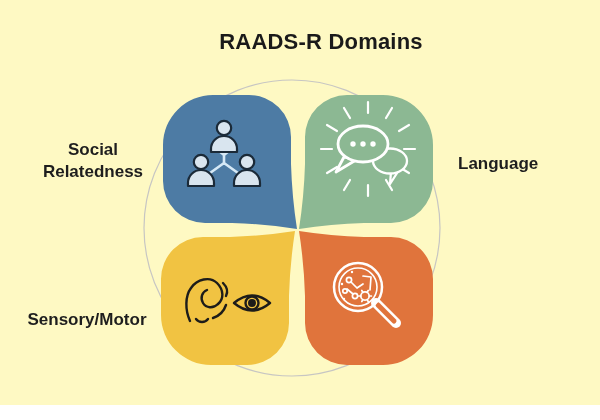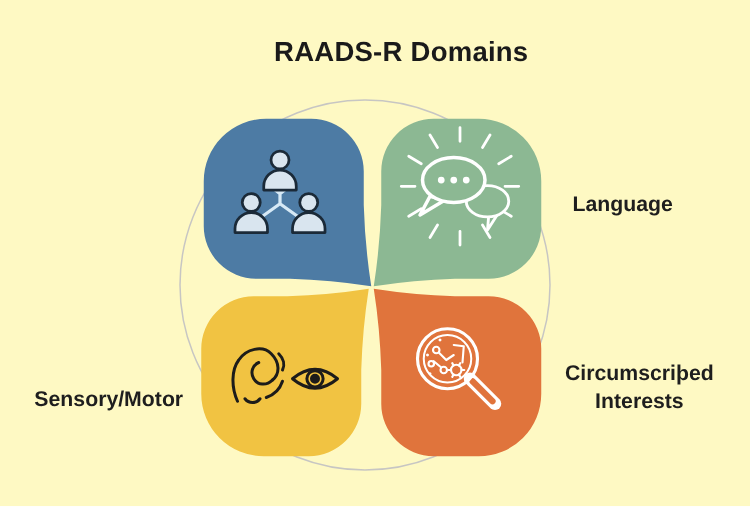--- a/index.html
+++ b/index.html
@@ -103,18 +103,18 @@
                  M360.8 296 L358.6 296 M362.9 292.4 L361.8 290.5 M367.1 292.4 L368.2 290.5"></path>
       </g>
       <g stroke="none" fill="#ffffff">
         <circle cx="342" cy="284" r="1.2"></circle>
         <circle cx="352" cy="272" r="1.2"></circle>
         <circle cx="344" cy="299" r="1.2"></circle>
       </g>
     </g>
   </svg>
 
+  <div class="label center" style="top:139px;left:8px;width:170px;">Social
+Relatedness</div>
   <div class="label" style="top:153px;left:458px;">Language</div>
   <div class="label center" style="top:309px;left:2px;width:170px;">Sensory/Motor</div>
-  <div class="label" style="top:288px;left:452px;">Circumscriþed
-Interests</div>
 
 </div>
 
 </body></html>

